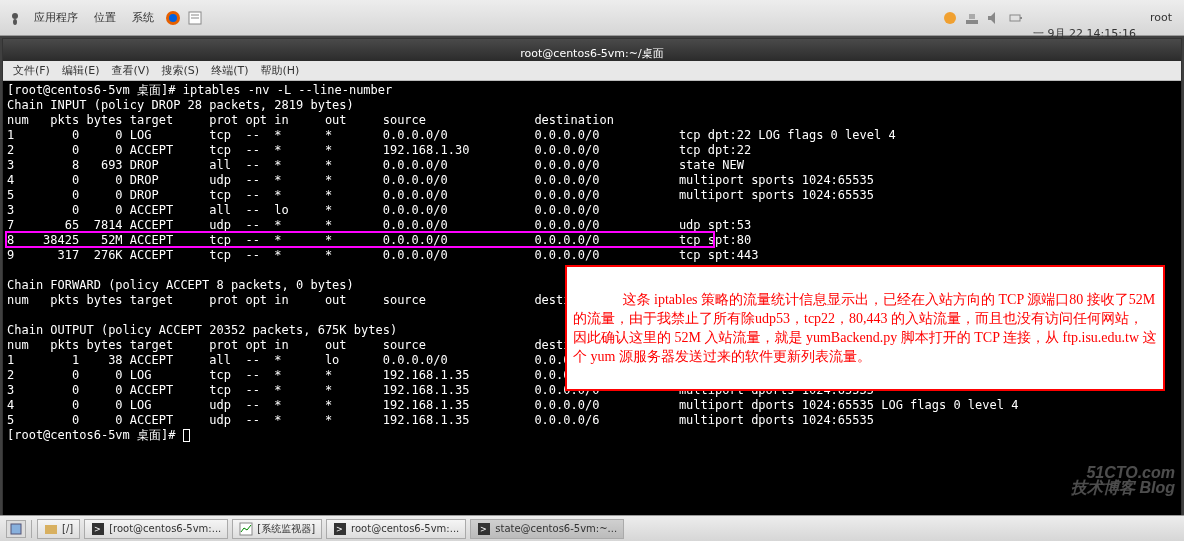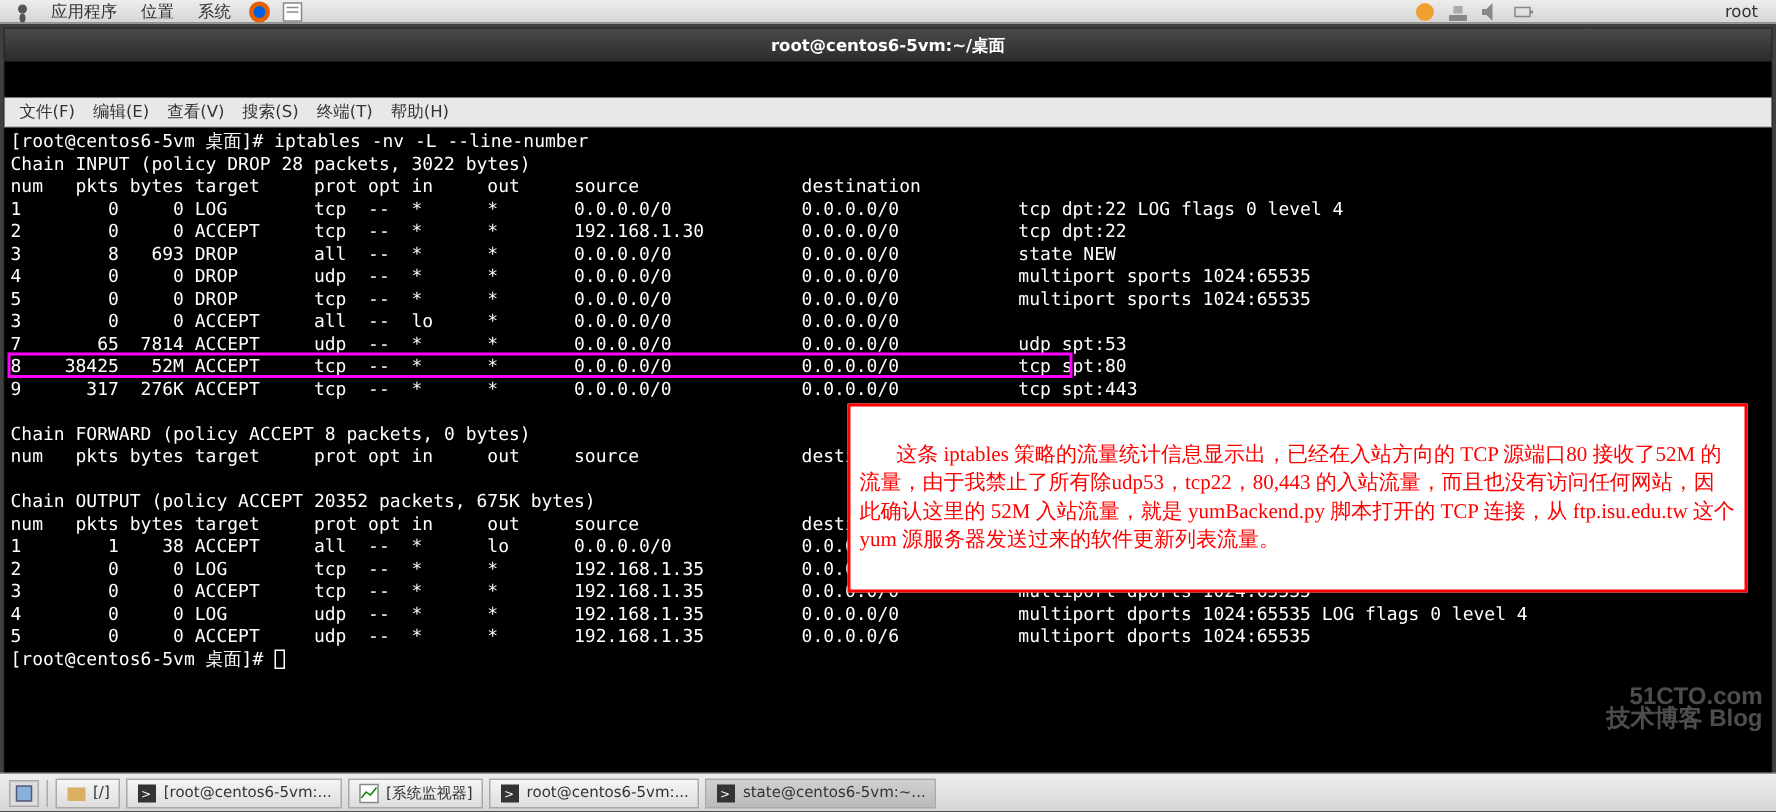--- a/index.html
+++ b/index.html
@@ -6,21 +6,21 @@
 body {
   width: 1184px;
   height: 541px;
   background: #404040;
   font-family: "DejaVu Sans", sans-serif;
   font-size: 11px;
   overflow: hidden;
   position: relative;
 }
 .top-panel {
-  height: 16px;
+  height: 36px;
   background: linear-gradient(#ededed, #d6d6d6);
   display: flex;
   align-items: center;
   padding: 0 4px;
   border-bottom: 1px solid #999;
 }
 .top-panel .menu-item {
   padding: 0 8px;
   color: #333;
   cursor: pointer;
@@ -38,34 +38,33 @@
 .window {
   margin: 2px 2px 0 2px;
   border: 1px solid #333;
   background: #000;
 }
 .title-bar {
   height: 22px;
   background: linear-gradient(#4a4a4a, #2b2b2b);
   color: #fff;
   display: flex;
-  align-items: center;
+  align-items: flex-end;
   justify-content: center;
-  font-weight: bold;
+  font-weight: normal;
   position: relative;
 }
 .menu-bar {
   height: 20px;
   background: #e8e8e8;
   border-bottom: 1px solid #bbb;
   display: flex;
   align-items: center;
   padding: 0 4px;
   color: #333;
-  margin-top: 24px;
 }
 .menu-bar span { padding: 0 6px; }
 .terminal {
   background: #000;
   color: #fff;
   font-family: "DejaVu Sans Mono", monospace;
   font-size: 12px;
   line-height: 15px;
   padding: 2px 4px;
   white-space: pre;
@@ -122,26 +121,27 @@
   color: #333;
   max-width: 160px;
   overflow: hidden;
   white-space: nowrap;
 }
 .task-btn.active { background: linear-gradient(#d0d0d0, #bbb); }
 .task-btn .ticon { width: 14px; height: 14px; margin-right: 4px; }
 .watermark {
   position: absolute;
   right: 6px;
-  bottom: 40px;
+  bottom: 28px;
   color: rgba(255,255,255,0.3);
   font-size: 16px;
   font-weight: bold;
   font-family: Arial, sans-serif;
   text-align: right;
+  font-style: italic;
 }
 .ws-btn {
   width: 20px;
   height: 18px;
   border: 1px solid #aaa;
   background: #ddd;
   margin: 0 2px;
   display: flex;
   align-items: center;
   justify-content: center;
@@ -206,21 +206,21 @@
   </div>
   <div class="menu-bar">
     <span>文件(F)</span>
     <span>编辑(E)</span>
     <span>查看(V)</span>
     <span>搜索(S)</span>
     <span>终端(T)</span>
     <span>帮助(H)</span>
   </div>
   <div class="terminal"><span>[root@centos6-5vm 桌面]#</span> <span>iptables -nv -L --line-number</span>
-<span>Chain INPUT (policy DROP 28 packets, 3022 bytes)</span>
+<span>Chain INPUT (policy DROP 28 packets, 2819 bytes)</span>
 <span>num   pkts bytes target     prot opt in     out     source               destination</span>
 <span>1        0     0 LOG        tcp  --  *      *       0.0.0.0/0            0.0.0.0/0           tcp dpt:22 LOG flags 0 level 4</span>
 <span>2        0     0 ACCEPT     tcp  --  *      *       192.168.1.30         0.0.0.0/0           tcp dpt:22</span>
 <span>3        8   693 DROP       all  --  *      *       0.0.0.0/0            0.0.0.0/0           state NEW</span>
 <span>4        0     0 DROP       udp  --  *      *       0.0.0.0/0            0.0.0.0/0           multiport sports 1024:65535</span>
 <span>5        0     0 DROP       tcp  --  *      *       0.0.0.0/0            0.0.0.0/0           multiport sports 1024:65535</span>
 <span>3        0     0 ACCEPT     all  --  lo     *       0.0.0.0/0            0.0.0.0/0</span>
 <span>7       65  7814 ACCEPT     udp  --  *      *       0.0.0.0/0            0.0.0.0/0           udp spt:53</span>
 <span>8    38425   52M ACCEPT     tcp  --  *      *       0.0.0.0/0            0.0.0.0/0           tcp spt:80</span>
 <span>9      317  276K ACCEPT     tcp  --  *      *       0.0.0.0/0            0.0.0.0/0           tcp spt:443</span>
@@ -232,21 +232,21 @@
 <span>num   pkts bytes target     prot opt in     out     source               destination</span>
 <span>1        1    38 ACCEPT     all  --  *      lo      0.0.0.0/0            0.0.0.0/0</span>
 <span>2        0     0 LOG        tcp  --  *      *       192.168.1.35         0.0.0.0/0           multiport dports 1024:65535 LOG flags 0 level 4</span>
 <span>3        0     0 ACCEPT     tcp  --  *      *       192.168.1.35         0.0.0.0/0           multiport dports 1024:65535</span>
 <span>4        0     0 LOG        udp  --  *      *       192.168.1.35         0.0.0.0/0           multiport dports 1024:65535 LOG flags 0 level 4</span>
 <span>5        0     0 ACCEPT     udp  --  *      *       192.168.1.35         0.0.0.0/6           multiport dports 1024:65535</span>
 <span>[root@centos6-5vm 桌面]#</span> <span class="cursor"></span>
 
     <div class="highlight-row" style="top:150px;"></div>
     <div class="annotation" style="top:184px; left:562px;">
-      <span style="white-space:normal;">  这条 iptables 策略的流量统计信息显示出，已经在入站方向的 TCP 源端口80 接收了52M 的流量，由于我禁止了所有除udp53，tcp22，80,443 的入站流量，而且也没有访问任何网站，因此确认这里的 52M 入站流量，就是 yumBackend.py 脚本打开的 TCP 连接，从 ftp.isu.edu.tw 这个 yum 源服务器发送过来的软件更新列表流量。</span>
+      <span style="white-space:normal;margin-left:25px;">  这条 iptables 策略的流量统计信息显示出，已经在入站方向的 TCP 源端口80 接收了52M 的流量，由于我禁止了所有除udp53，tcp22，80,443 的入站流量，而且也没有访问任何网站，因此确认这里的 52M 入站流量，就是 yumBackend.py 脚本打开的 TCP 连接，从 ftp.isu.edu.tw 这个 yum 源服务器发送过来的软件更新列表流量。</span>
     </div>
     <div class="watermark" style="white-space:pre;">51CTO.com
 技术博客 Blog</div>
   </div>
 </div>
 
 <div class="bottom-panel">
   <div class="ws-btn">
     <svg width="12" height="12" viewBox="0 0 12 12">
         <rect x="1" y="1" width="10" height="10" fill="#88b0dd" stroke="#557"></rect>

